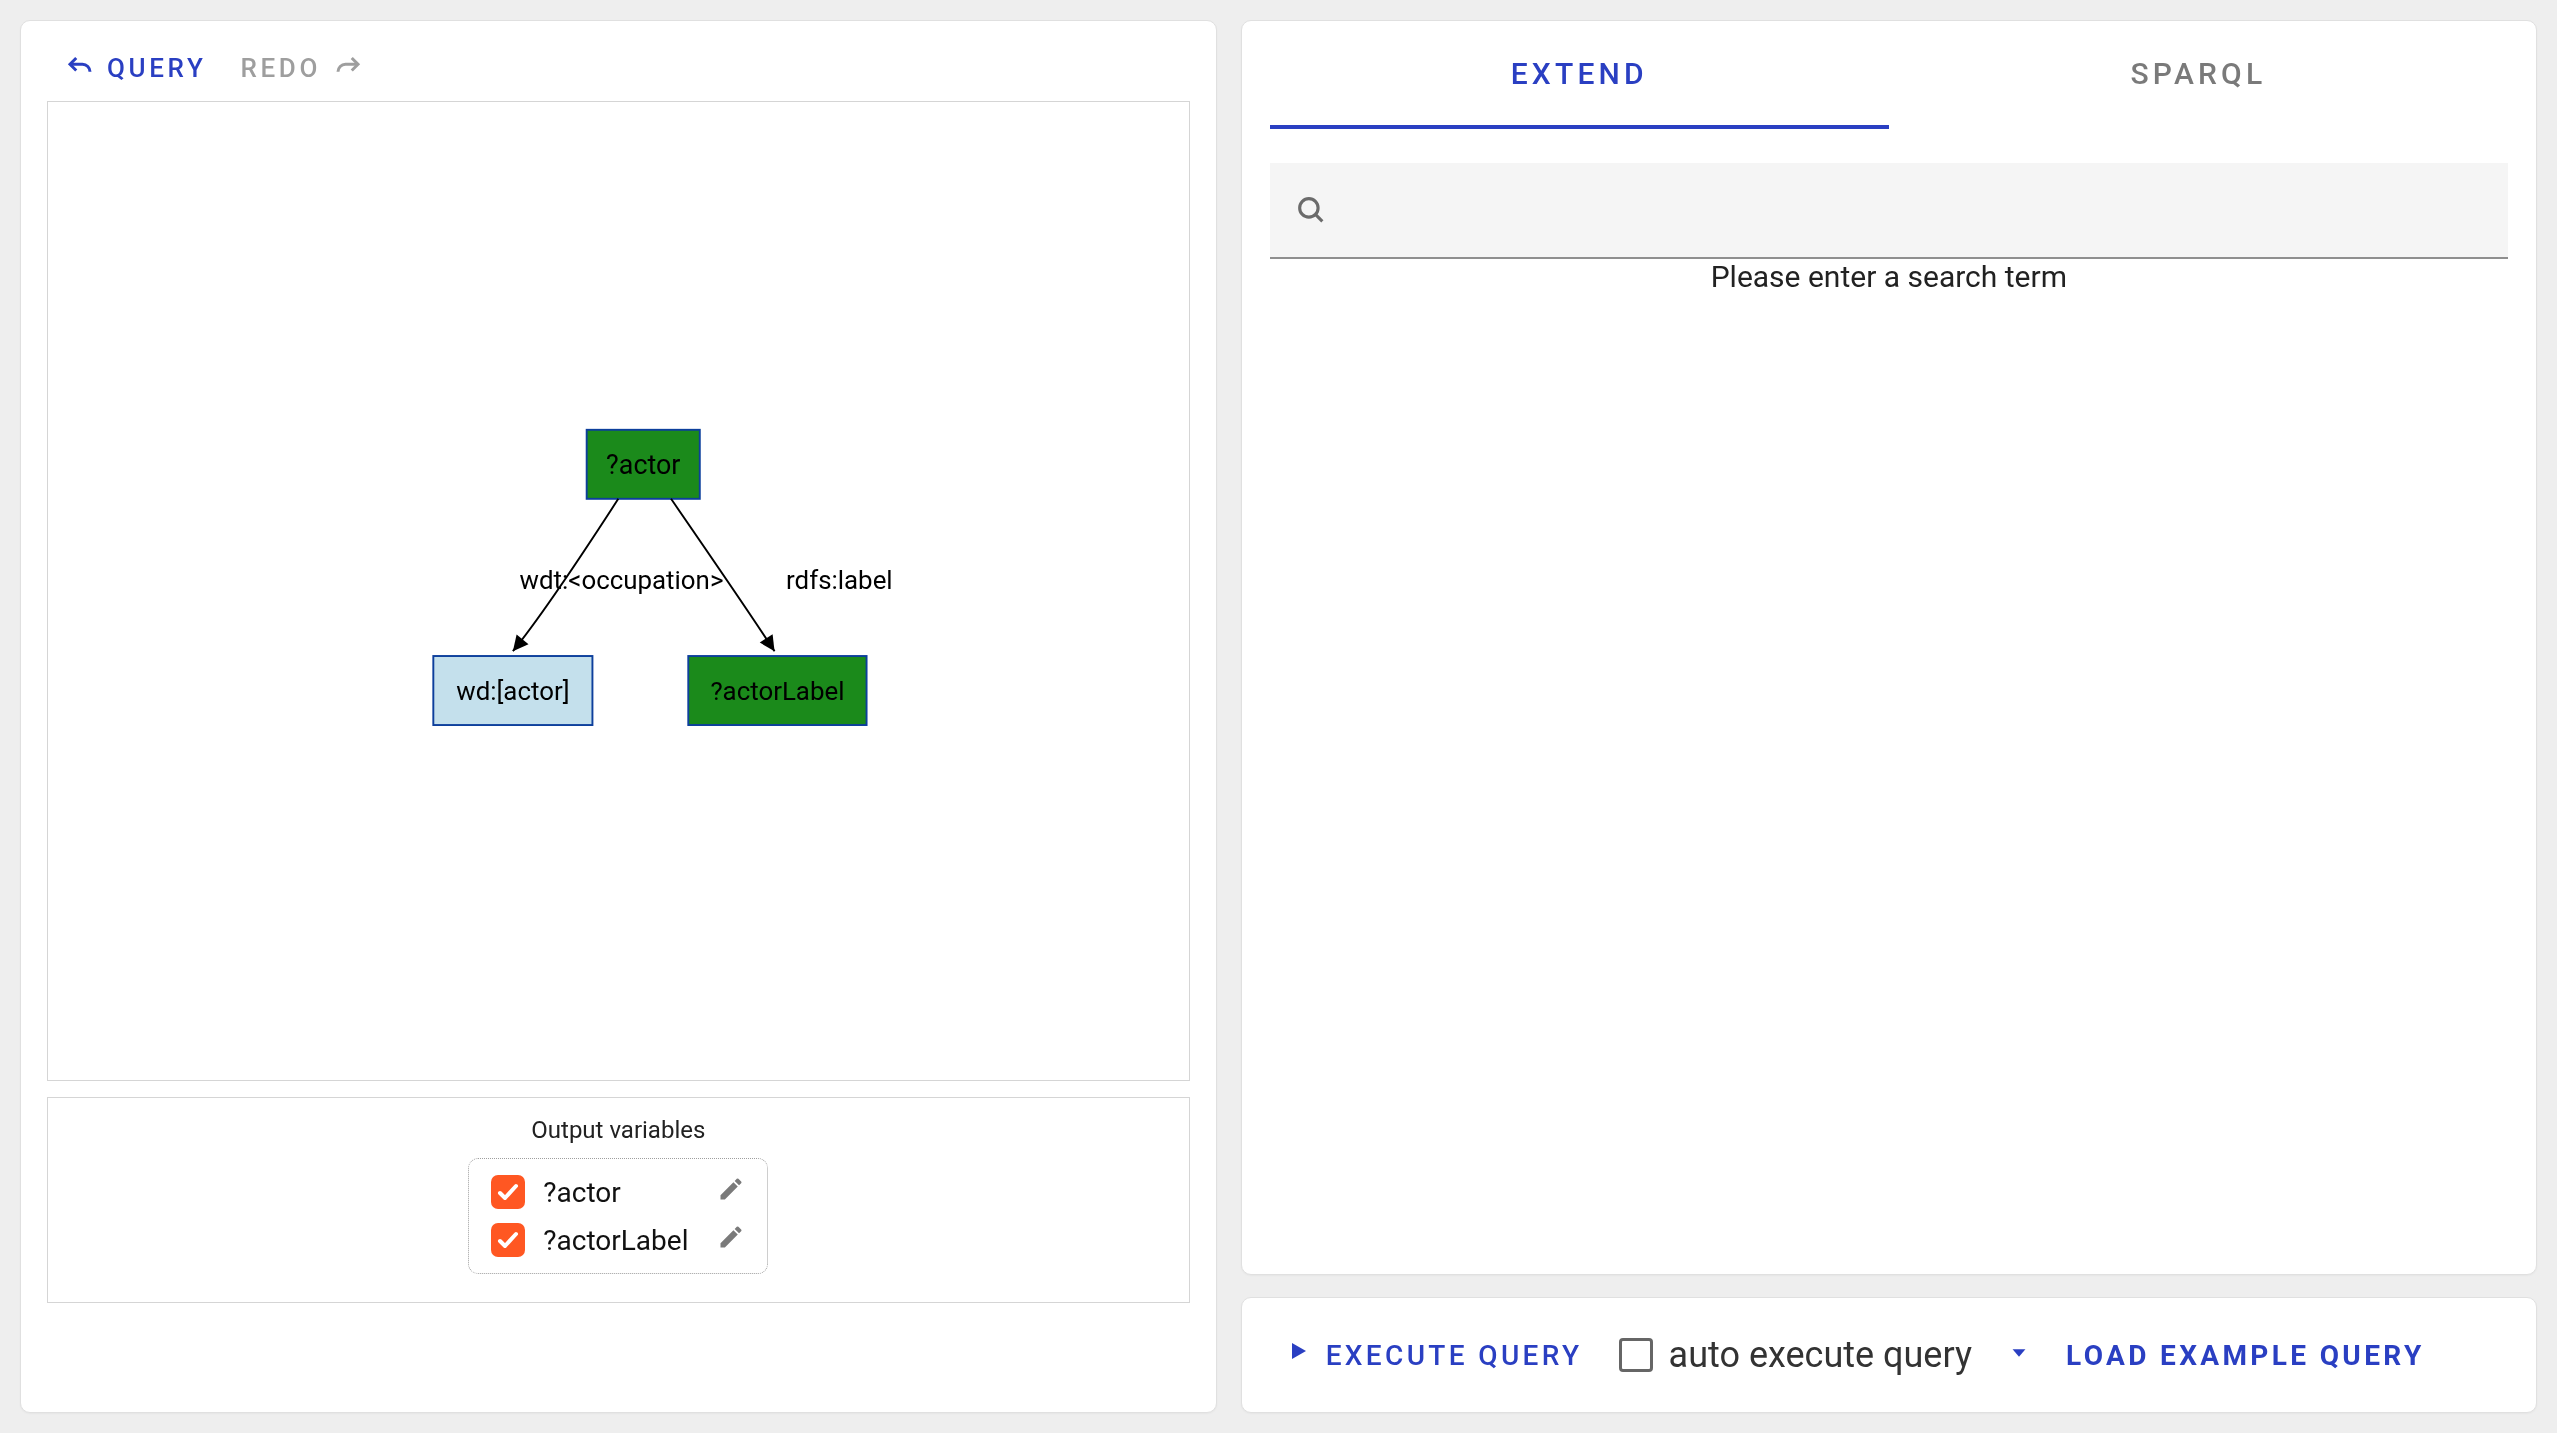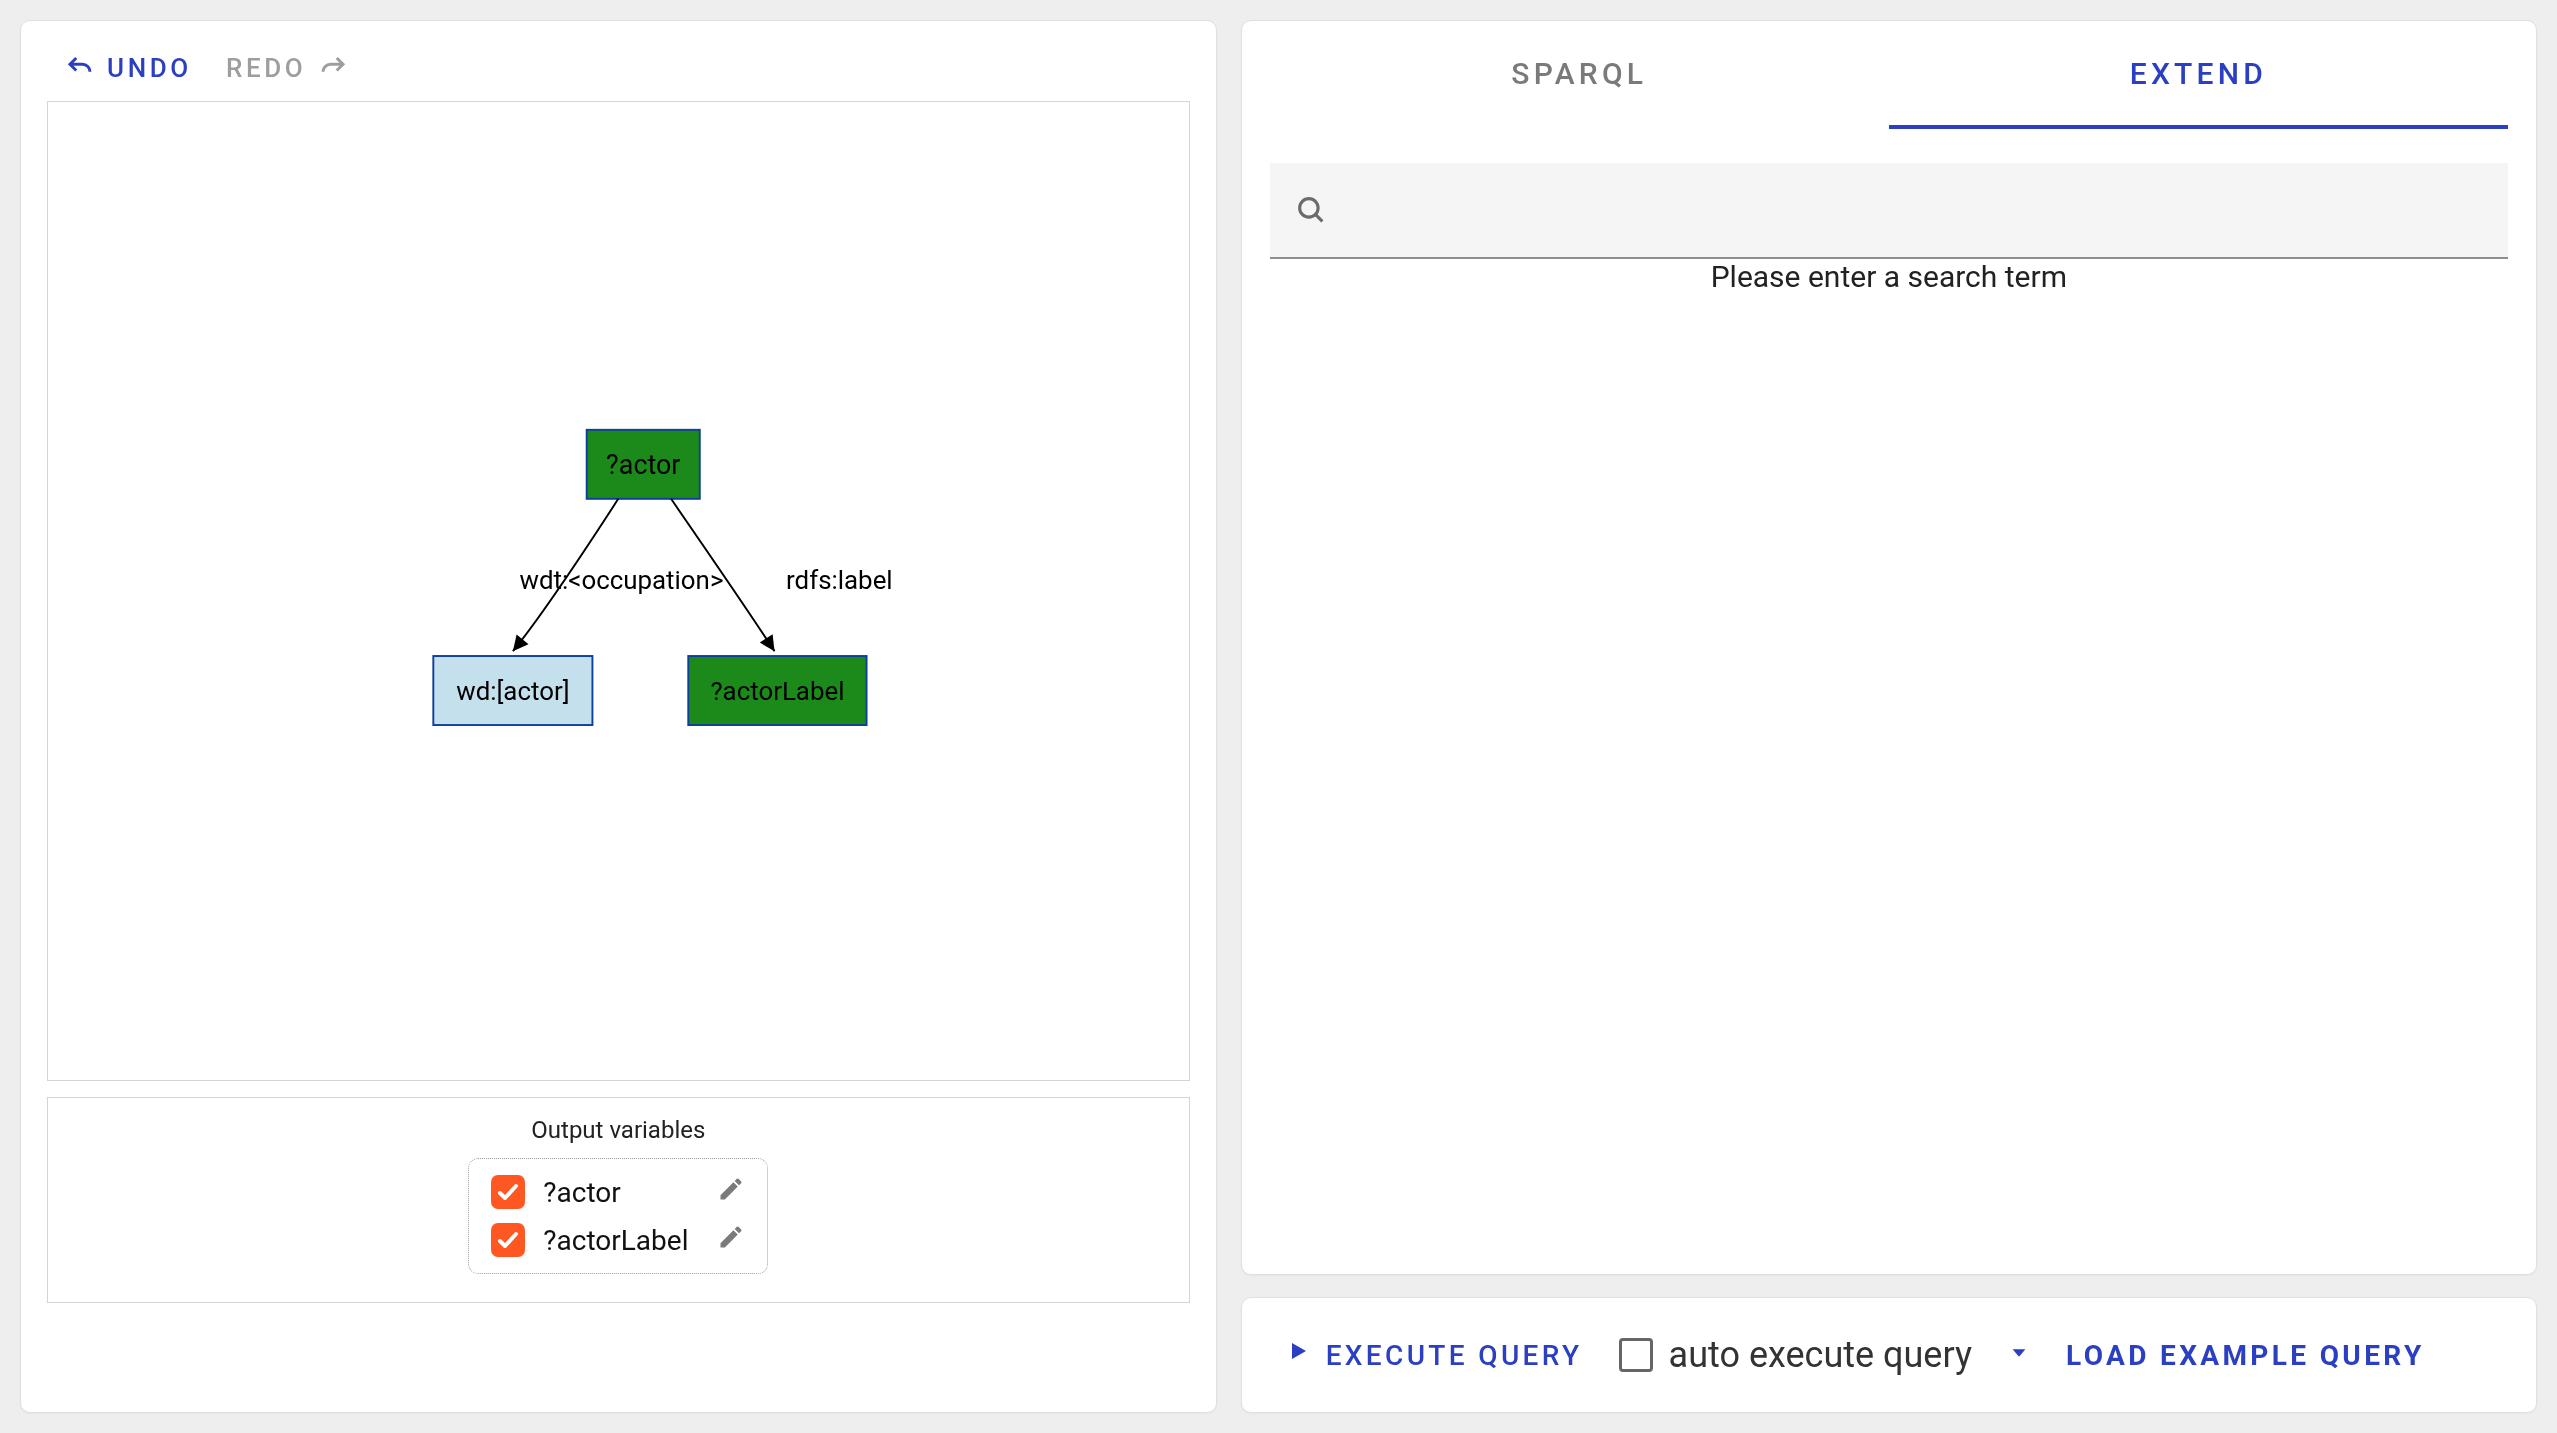--- a/index.html
+++ b/index.html
@@ -117,21 +117,21 @@
 <div class="app">
 
   <div class="left">
     <div class="panel left-panel">
       <div class="undo-redo">
         <div class="ur-btn enabled">
           <svg width="30" height="30" viewBox="0 0 24 24" fill="none" stroke="currentColor" stroke-width="2.4">
               <path d="M9 14L4 9l5-5"></path>
               <path d="M4 9h10a6 6 0 0 1 6 6v0"></path>
             </svg>
-          <span class="lbl">UNDO</span>
+          <span class="lbl">QUERY</span>
         </div>
         <div class="ur-btn disabled">
           <span class="lbl">REDO</span>
           <svg width="30" height="30" viewBox="0 0 24 24" fill="none" stroke="currentColor" stroke-width="2.4">
               <path d="M15 14l5-5-5-5"></path>
               <path d="M20 9H10a6 6 0 0 0-6 6v0"></path>
             </svg>
         </div>
       </div>
 
@@ -196,25 +196,25 @@
             </span>
           </div>
         </div>
       </div>
     </div>
   </div>
 
   <div class="right">
     <div class="panel right-main">
       <div class="tabs">
+        <div class="tab active">
+          <span>EXTEND</span>
+        </div>
         <div class="tab">
           <span>SPARQL</span>
-        </div>
-        <div class="tab active">
-          <span>EXTEND</span>
         </div>
       </div>
 
       <div class="search-wrap">
         <svg width="34" height="34" viewBox="0 0 24 24" fill="none" stroke="currentColor" stroke-width="2.2">
             <circle cx="10.5" cy="10.5" r="6.5"></circle>
             <line x1="20" y1="20" x2="15.3" y2="15.3"></line>
           </svg>
         <input class="search-input" placeholder="" style="">
       </div>

